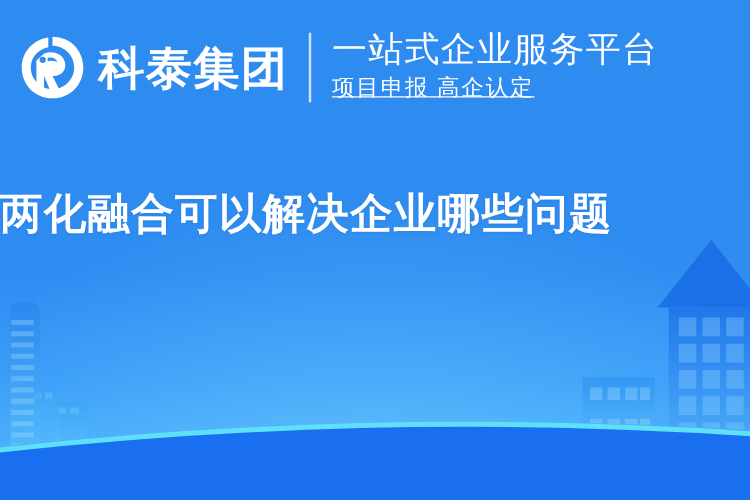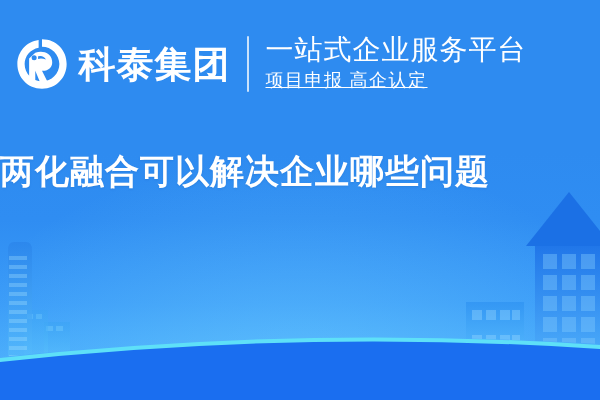--- a/index.html
+++ b/index.html
@@ -58,21 +58,21 @@
   .arc-wrap {
     position: absolute;
     left: 0; top: 0;
     width: 600px; height: 400px;
   }
 
   
   .header {
     position: absolute;
     left: 0;
-    top: 24px;
+    top: 14px;
     width: 540px;
     height: 80px;
     display: flex;
     align-items: center;
     justify-content: center;
   }
   .logo-mark {
     width: 56px;
     height: 56px;
     flex: 0 0 auto;

